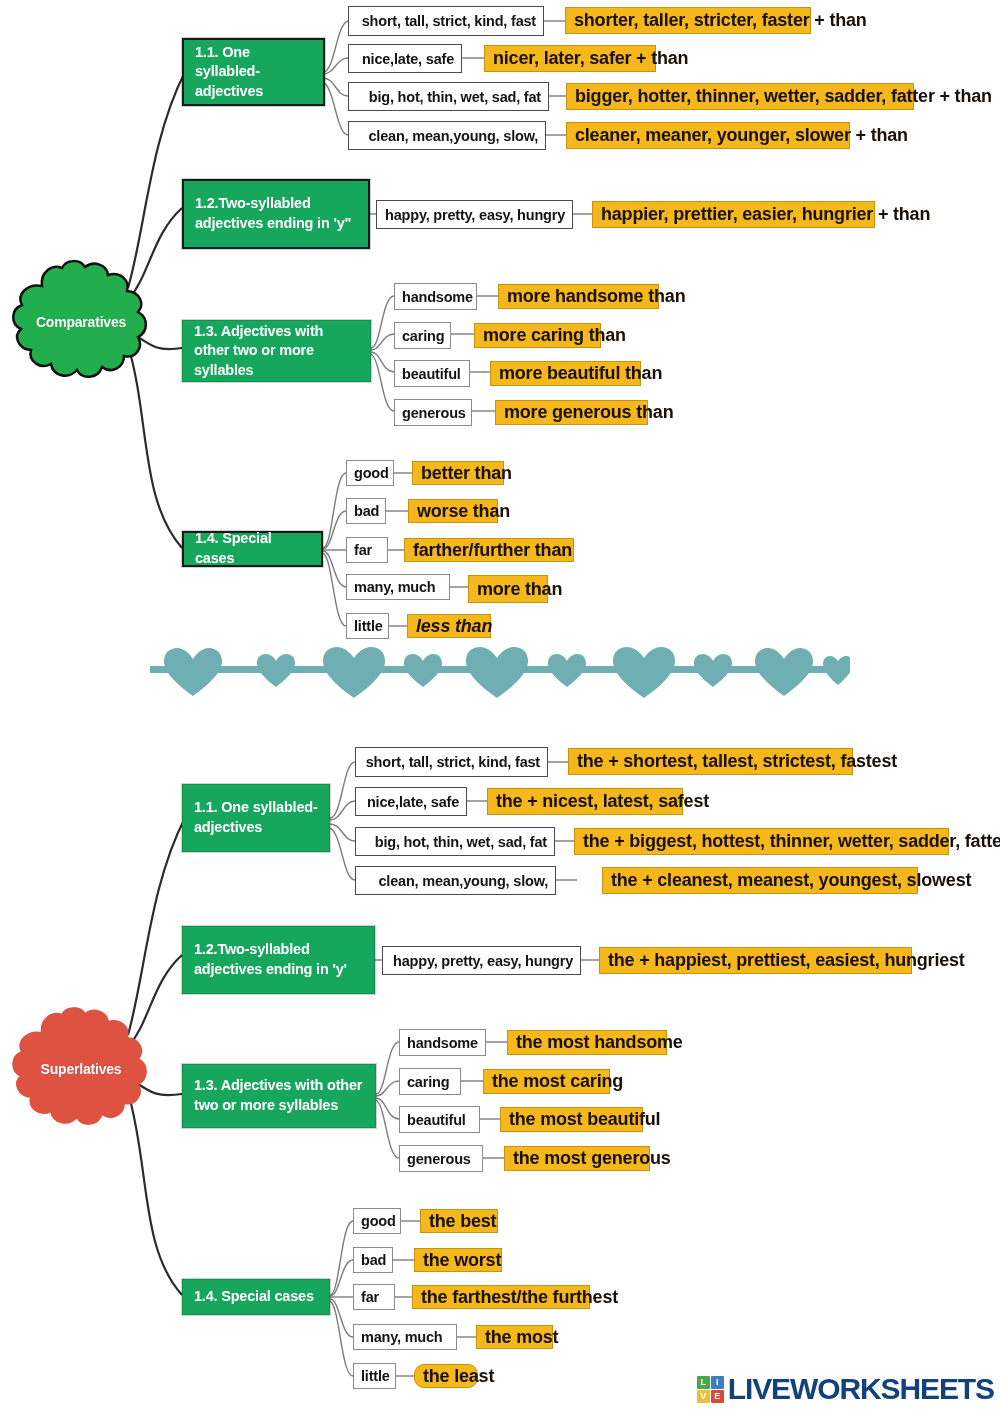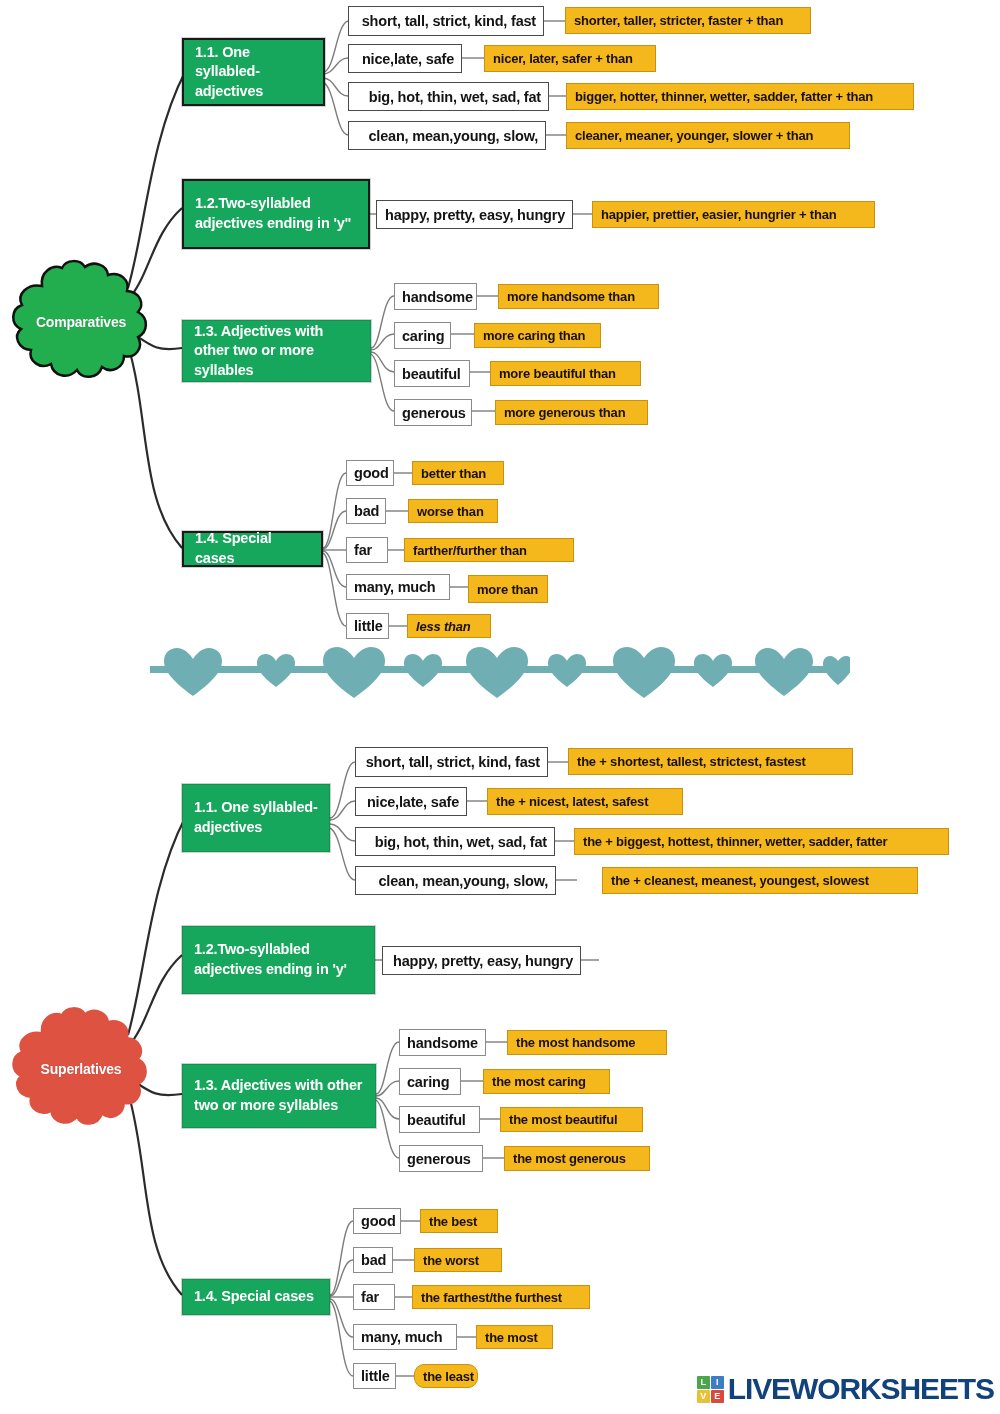--- a/index.html
+++ b/index.html
@@ -43,21 +43,21 @@
     white-space:nowrap;
   }
   .adj.thick{ border:1px solid #4a4a4a;justify-content:flex-end; }
 
   
   .res{
     background:#F5B81C;
     border:1px solid #C8920F;
     color:#1a1008;
     font-weight:bold;
-    font-size:13px;
+    font-size:18px;
     letter-spacing:-0.2px;
     display:flex;align-items:center;
     padding:0 8px;
     white-space:nowrap;
   }
 
   
   .cloud{position:absolute;}
   .cloud-label{
     position:absolute;
@@ -349,20 +349,23 @@
   <div class="node res" style="left:602px;top:867px;width:316px;height:27px;">
     <span>the + cleanest, meanest, youngest, slowest</span>
   </div>
 
   <div class="node cat" style="left:182px;top:926px;width:193px;height:68px;">
     <span>1.2.Two-syllabled adjectives ending in 'y'</span>
   </div>
   <div class="node adj thick" style="left:382px;top:946px;width:199px;height:29px;">
     <span>happy, pretty, easy, hungry</span>
   </div>
+  <div class="node res" style="left:599px;top:947px;width:313px;height:27px;">
+    <span>the + happiest, prettiest, easiest, hungriest</span>
+  </div>
 
   <div class="node cat" style="left:182px;top:1064px;width:194px;height:64px;">
     <span>1.3. Adjectives with other two or more syllables</span>
   </div>
   <div class="node adj" style="left:399px;top:1029px;width:87px;height:27px;">
     <span>handsome</span>
   </div>
   <div class="node res" style="left:507px;top:1030px;width:160px;height:25px;">
     <span>the most handsome</span>
   </div>

